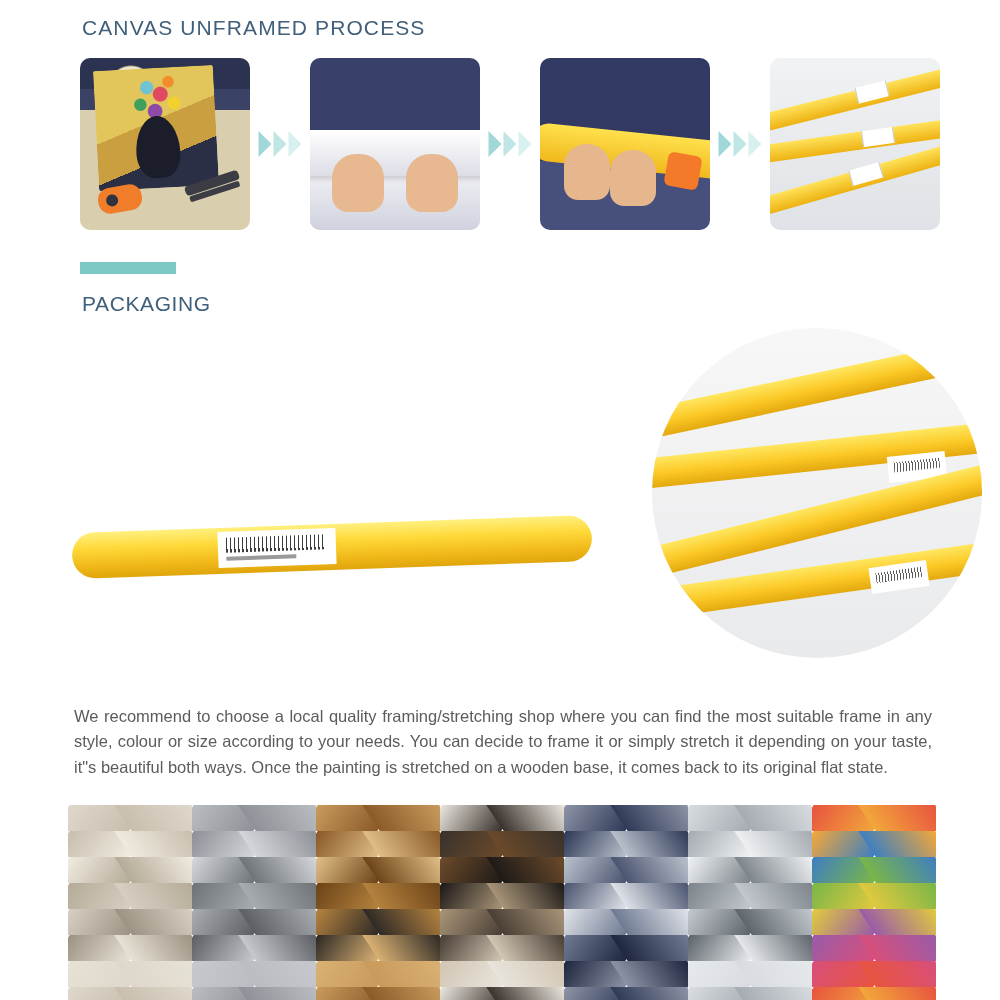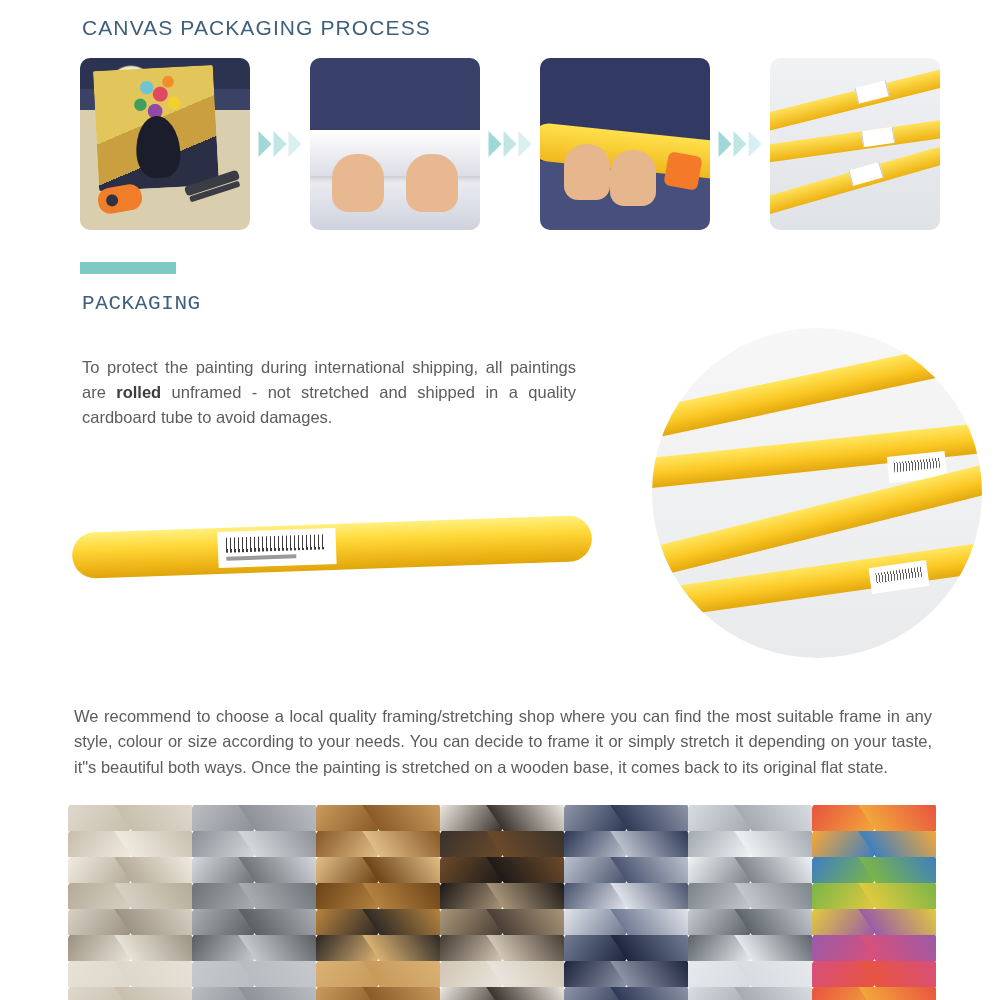--- a/index.html
+++ b/index.html
@@ -233,21 +233,20 @@
     height: 12px;
     background: #7cc9c6;
   }
   .pack-title {
     position: absolute;
     left: 82px;
     top: 42px;
     font-size: 21px;
     color: #3f5f7a;
     letter-spacing: .6px;
-    font-family: Liberation Mono, monospace;
   }
   .pack-body {
     position: absolute;
     left: 82px;
     top: 88px;
     width: 494px;
     font-size: 16.5px;
     line-height: 25px;
     color: #5c5c5c;
     text-align: justify;
@@ -391,21 +390,21 @@
   }
   .chv .a { left: -6%;  transform: skewX(-34deg); }
   .chv .b { right: -6%; transform: skewX(34deg); }
 </style>
 </head>
 <body>
 
 <div class="page">
 
   <section class="process-section">
-    <div class="process-title">CANVAS PACKAGING PROCESS</div>
+    <div class="process-title">CANVAS UNFRAMED PROCESS</div>
 
     <div class="process-row">
 
       <div class="proc-img img1">
         <div class="canvas-art"></div>
         <div class="silhouette"></div>
         <div class="scissors"></div>
         <div class="cutter"></div>
       </div>
 
@@ -456,21 +455,20 @@
         <div class="lbl l3"></div>
       </div>
 
     </div>
   </section>
 
   <section class="pack-section">
     <div class="teal-bar"></div>
     <div class="pack-title">PACKAGING</div>
 
-    <p class="pack-body"><span>To protect the painting during international shipping, all paintings are </span><b>rolled</b><span> unframed - not stretched and shipped in a quality cardboard tube to avoid damages.</span></p>
 
     <div class="circle-photo">
       <div class="ct ct1"></div>
       <div class="ct ct2"></div>
       <div class="clbl cl1"></div>
       <div class="ct ct3"></div>
       <div class="ct ct4"></div>
       <div class="clbl cl2"></div>
     </div>
 

